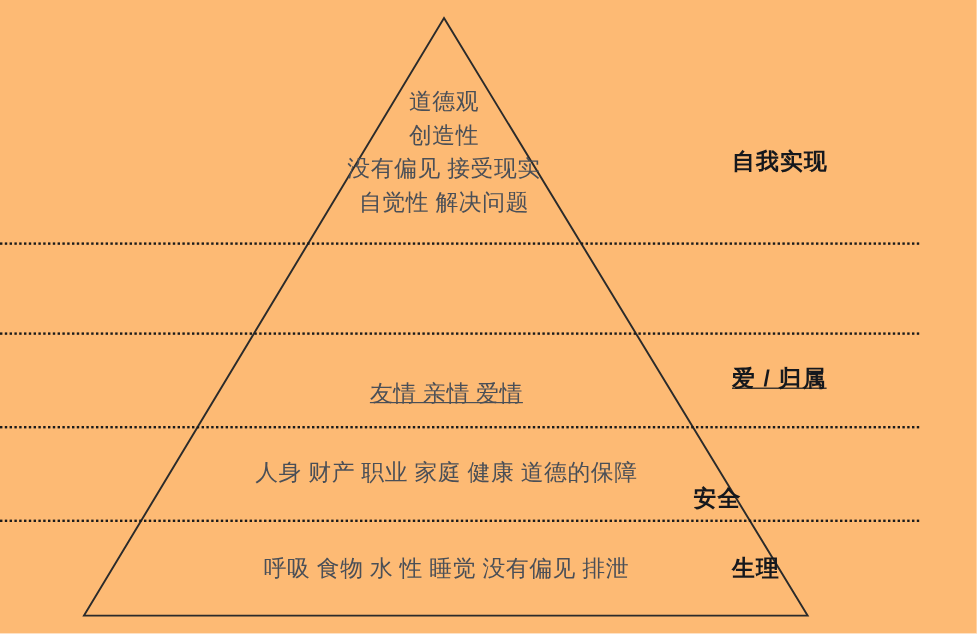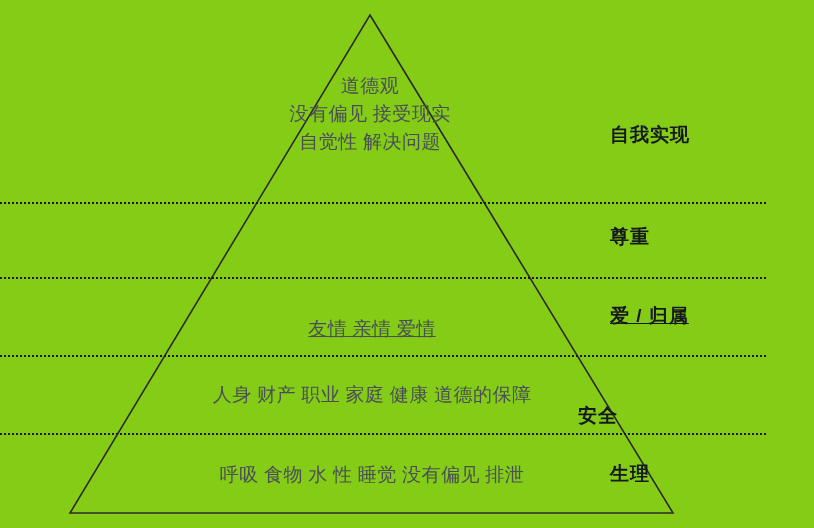--- a/index.html
+++ b/index.html
@@ -5,21 +5,21 @@
 <style>
   html, body {
     margin: 0;
     padding: 0;
     background: #ffffff;
   }
   #stage {
     position: relative;
     width: 814px;
     height: 528px;
-    background: #84cc16;
+    background: #fdba74;
     overflow: hidden;
     font-family: "Liberation Serif", "DejaVu Serif", serif;
   }
 
   
   #pyramid-svg {
     position: absolute;
     left: 0;
     top: 0;
     width: 814px;
@@ -69,26 +69,26 @@
     <polygon points="370,15 673,513 70,513" fill="none" stroke="#2b2b2b" stroke-width="1.6" stroke-linejoin="miter"></polygon>
   </svg>
 
   <div class="divider" style="top:202px; width:766px;"></div>
   <div class="divider" style="top:277px; width:766px;"></div>
   <div class="divider" style="top:355px; width:766px;"></div>
   <div class="divider" style="top:433px; width:766px;"></div>
 
   <div class="tier-text" style="left:170px; top:72px; width:400px;">
     <span class="row">道德观</span>
+    <span class="row">创造性</span>
     <span class="row">没有偏见  接受现实</span>
     <span class="row">自觉性  解决问题</span>
   </div>
   <div class="side-label" style="left:610px; top:122px; width:200px;">自我实现</div>
 
-  <div class="side-label" style="left:610px; top:224px; width:200px;">尊重</div>
 
   <div class="tier-text" style="left:172px; top:315px; width:400px;text-decoration:underline;">
     <span class="row">友情  亲情  爱情</span>
   </div>
   <div class="side-label" style="left:610px; top:303px; width:200px;text-decoration:underline;">爱 / 归属</div>
 
   <div class="tier-text" style="left:172px; top:381px; width:400px;">
     <span class="row">人身  财产  职业  家庭  健康  道德的保障</span>
   </div>
   <div class="side-label" style="left:578px; top:381px; width:200px;margin-top:22px;">安全</div>

